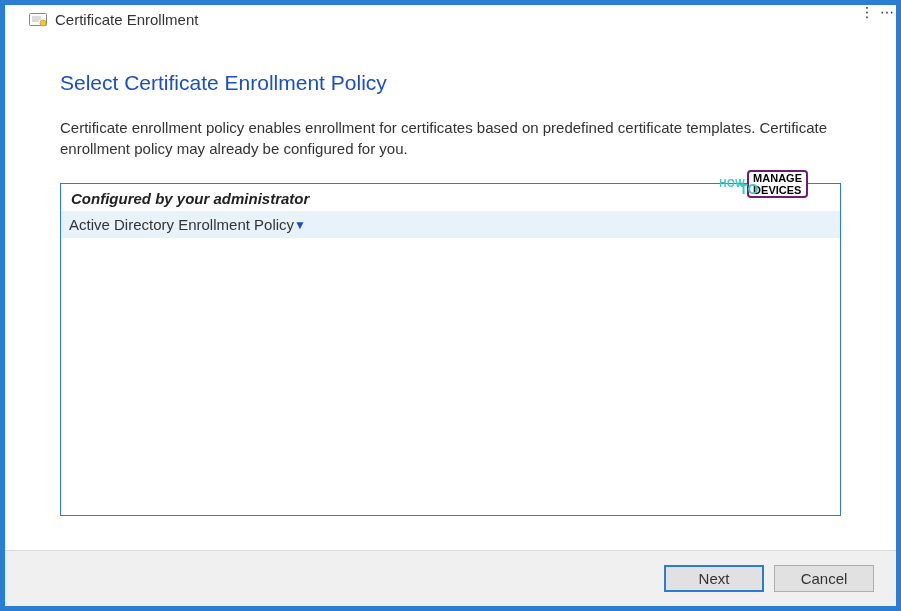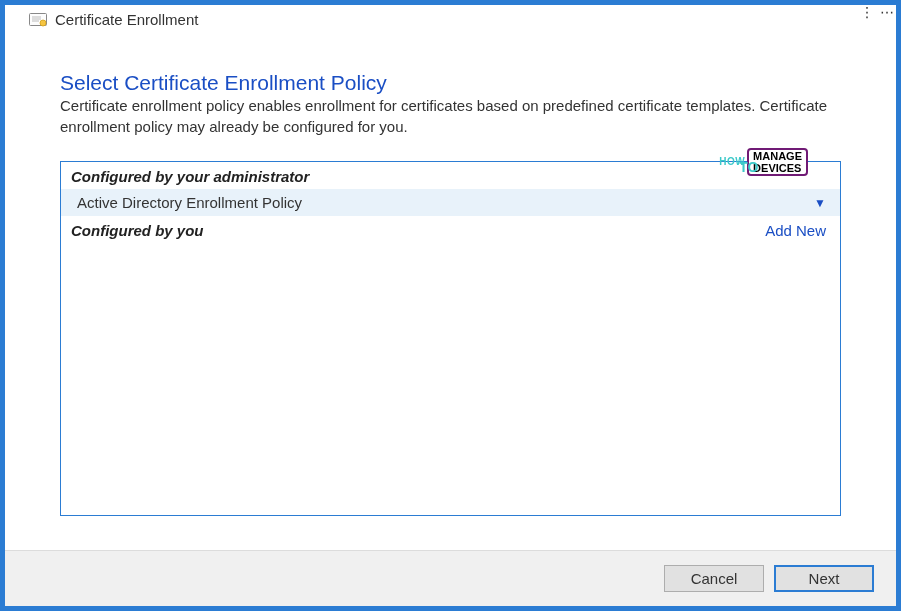--- a/index.html
+++ b/index.html
@@ -51,20 +51,21 @@
     .content {
       flex: 1;
       padding: 35px 55px 10px 55px;
       display: flex;
       flex-direction: column;
     }
     .heading {
       font-size: 21px;
       color: #1a4ec4;
       font-weight: 400;
+      margin-bottom: 22px;
     }
     .description {
       font-size: 15px;
       color: #333333;
       line-height: 1.4;
       margin-bottom: 24px;
     }
     .policy-box {
       border: 1px solid #2b7cd3;
       flex: 1;
@@ -85,23 +86,23 @@
       color: #222;
       font-style: italic;
     }
     .add-new {
       font-size: 15px;
       color: #1a4ec4;
       cursor: pointer;
     }
     .policy-row {
       background: #e8f2fa;
-      padding: 5px 14px 5px 16px;
-      display: flex;
-      justify-content: space-between;
+      padding: 5px 14px 5px 8px;
+      display: flex;
+      justify-content: flex-start;
       align-items: center;
       cursor: pointer;
     }
     .policy-name {
       font-size: 15px;
       color: #333;
     }
     .chevron {
       font-size: 12px;
       color: #1a4ec4;
@@ -197,24 +198,20 @@
         </span>
       </div>
 
       <div class="section-header">
         <span class="section-title">Configured by your administrator</span>
       </div>
       <div class="policy-row">
         <span class="policy-name">Active Directory Enrollment Policy</span>
         <span class="chevron">▼</span>
       </div>
-      <div class="section-header">
-        <span class="section-title">Configured by you</span>
-        <span class="add-new">Add New</span>
-      </div>
     </div>
   </div>
 
   <div class="button-bar">
+    <button class="btn primary">Next</button>
     <button class="btn">Cancel</button>
-    <button class="btn primary">Next</button>
   </div>
 </div>
 
 </body></html>

